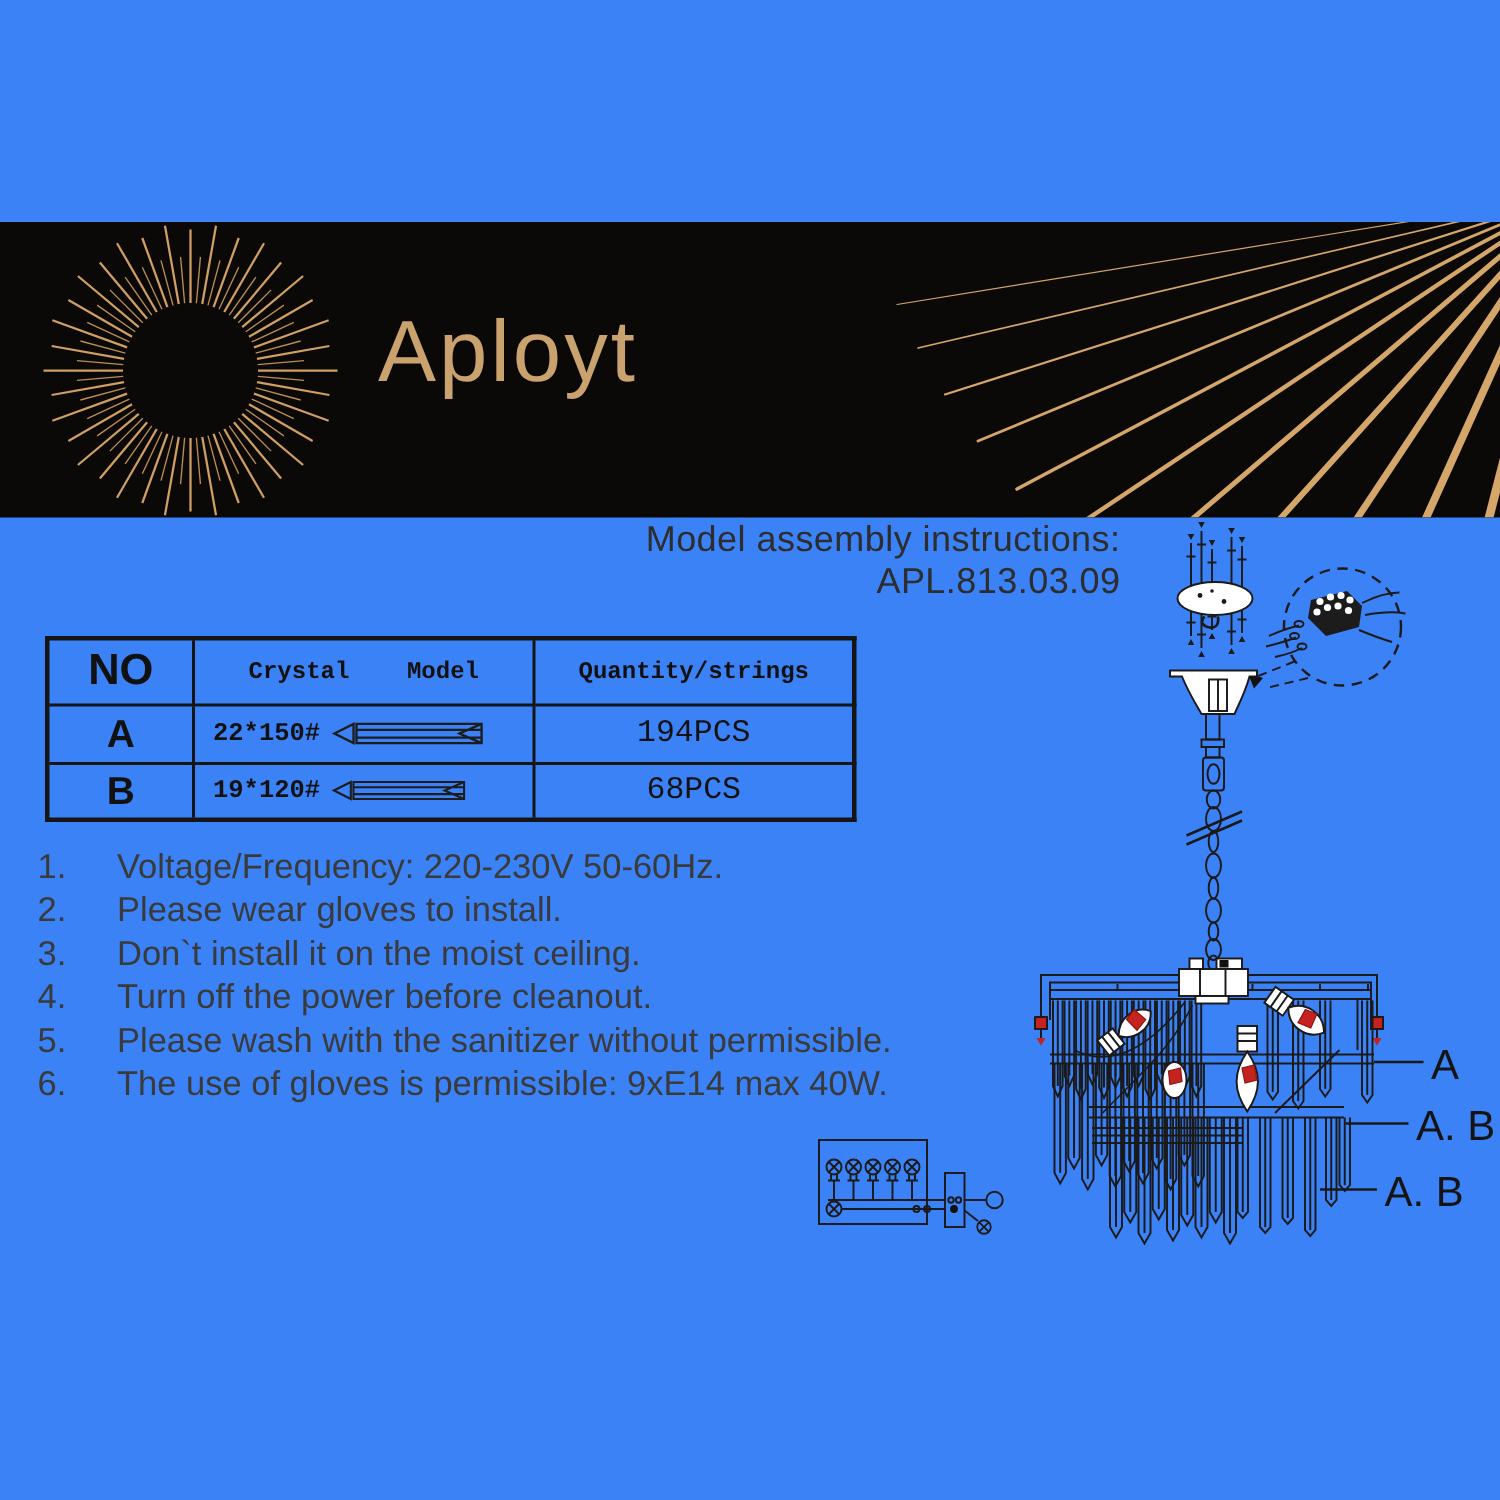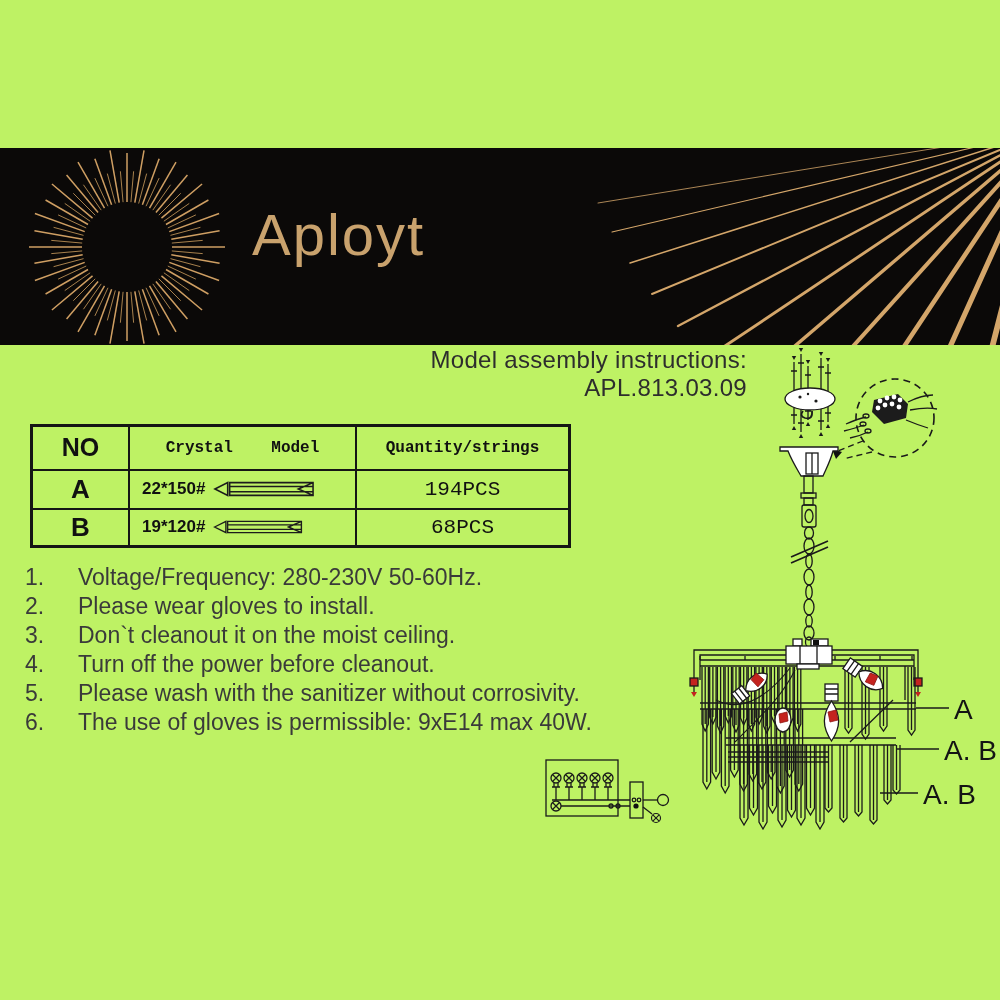--- a/index.html
+++ b/index.html
@@ -1,41 +1,41 @@
 <!DOCTYPE html>
 <html><head>
 <meta charset="utf-8">
 <style>
   html,body{margin:0;padding:0;background:#ffffff;}
-  .page{position:relative;width:1000px;height:1000px;background:#bef264;overflow:hidden;
+  .page{position:relative;width:1000px;height:1000px;background:#3b82f6;overflow:hidden;
         font-family:"Liberation Sans",sans-serif;color:#2e2e2e;}
 
   
   .banner{position:absolute;left:0;top:148px;width:1000px;height:197px;background:#0b0908;overflow:hidden;}
   .banner svg{position:absolute;left:0;top:0;}
   .brand-name{position:absolute;left:252px;top:58px;font-size:58px;font-weight:300;
               letter-spacing:2px;color:#c9a26d;line-height:1;}
 
   
   .title{position:absolute;left:247px;top:346px;width:500px;text-align:right;
          font-size:24px;line-height:28px;color:#2d2d2d;letter-spacing:.3px;}
 
   
   table.spec{position:absolute;left:30px;top:424px;border-collapse:collapse;table-layout:fixed;
              border:3px solid #151515;}
   table.spec td,table.spec th{border:2px solid #151515;padding:0;text-align:center;vertical-align:middle;}
   .c-no{width:95px;} .c-model{width:225px;} .c-qty{width:211px;}
   tr.hdr{height:44px;} tr.rowa{height:39px;} tr.rowb{height:38px;}
-  .th-no{font-size:25px;font-weight:bold;font-family:"Liberation Sans",sans-serif;color:#111;}
+  .th-no{font-size:29px;font-weight:bold;font-family:"Liberation Sans",sans-serif;color:#111;}
   .th-mono{font-family:"Liberation Mono",monospace;font-size:16px;font-weight:bold;color:#111;white-space:pre;}
   .th-qty{font-family:"Liberation Mono",monospace;font-size:16px;font-weight:bold;color:#111;}
   .no-cell{font-size:26px;font-weight:bold;color:#111;}
   .qty-cell{font-family:"Liberation Mono",monospace;font-size:21px;color:#111;}
   .model-cell{text-align:left;}
-  .model-inner{display:flex;align-items:flex-start;gap:7px;padding-left:12px;}
+  .model-inner{display:flex;align-items:flex-end;gap:7px;padding-left:12px;font-family:Liberation Mono, monospace;}
   .size-txt{font-size:17px;font-weight:bold;color:#111;white-space:nowrap;}
   .crystal-svg{display:block;}
 
   
   .instructions{position:absolute;left:25px;top:563px;width:640px;}
   .ins-row{display:flex;font-size:23px;line-height:29px;color:#3a3a3a;}
   .ins-num{width:53px;flex:0 0 53px;}
   .ins-text{flex:1;white-space:nowrap;}
 
   
@@ -178,37 +178,37 @@
         </div>
       </td>
       <td class="qty-cell">68PCS</td>
     </tr>
   </tbody>
     </table>
 
   <div class="instructions">
     <div class="ins-row">
       <span class="ins-num">1.</span>
-      <span class="ins-text">Voltage/Frequency: 280-230V 50-60Hz.</span>
+      <span class="ins-text">Voltage/Frequency: 220-230V 50-60Hz.</span>
     </div>
     <div class="ins-row">
       <span class="ins-num">2.</span>
       <span class="ins-text">Please wear gloves to install.</span>
     </div>
     <div class="ins-row">
       <span class="ins-num">3.</span>
-      <span class="ins-text">Don`t cleanout it on the moist ceiling.</span>
+      <span class="ins-text">Don`t install it on the moist ceiling.</span>
     </div>
     <div class="ins-row">
       <span class="ins-num">4.</span>
       <span class="ins-text">Turn off the power before cleanout.</span>
     </div>
     <div class="ins-row">
       <span class="ins-num">5.</span>
-      <span class="ins-text">Please wash with the sanitizer without corrosivity.</span>
+      <span class="ins-text">Please wash with the sanitizer without permissible.</span>
     </div>
     <div class="ins-row">
       <span class="ins-num">6.</span>
       <span class="ins-text">The use of gloves is permissible: 9xE14 max 40W.</span>
     </div>
   </div>
 
   <svg class="drawing" viewBox="530 348 470 492" fill="none" stroke="#1a1a1a" stroke-width="1.3">
 
     <g id="screws">

